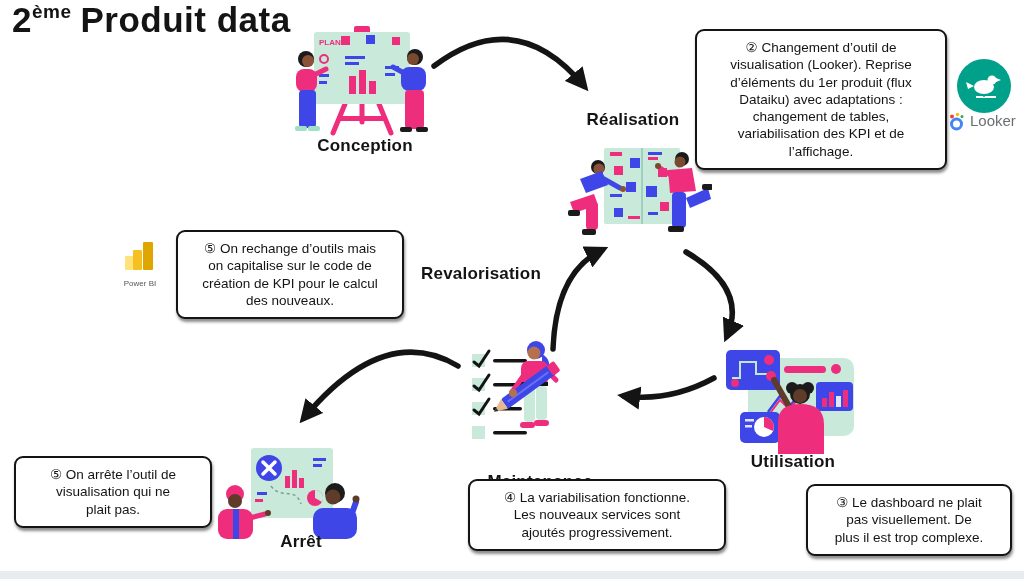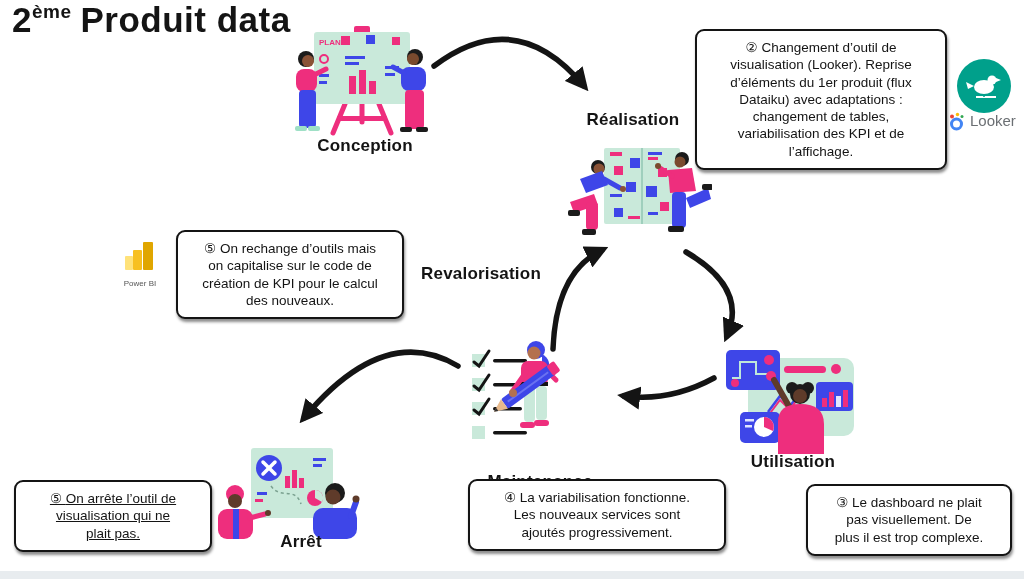--- a/index.html
+++ b/index.html
@@ -272,21 +272,21 @@
   </div>
 
   <div class="note" style="left:176px;top:230px;width:206px;">
     <span>⑤</span>
     <span class="note-text">On rechange d’outils mais
 on capitalise sur le code de
 création de KPI pour le calcul
 des nouveaux.</span>
   </div>
 
-  <div class="note" style="left:14px;top:480px;width:176px;text-decoration:underline;">
+  <div class="note" style="left:14px;top:456px;width:176px;">
     <span>⑤</span>
     <span class="note-text">On arrête l’outil de
 visualisation qui ne
 plait pas.</span>
   </div>
 
   <div class="note" style="left:468px;top:479px;width:236px;">
     <span>④</span>
     <span class="note-text">La variabilisation fonctionne.
 Les nouveaux services sont

